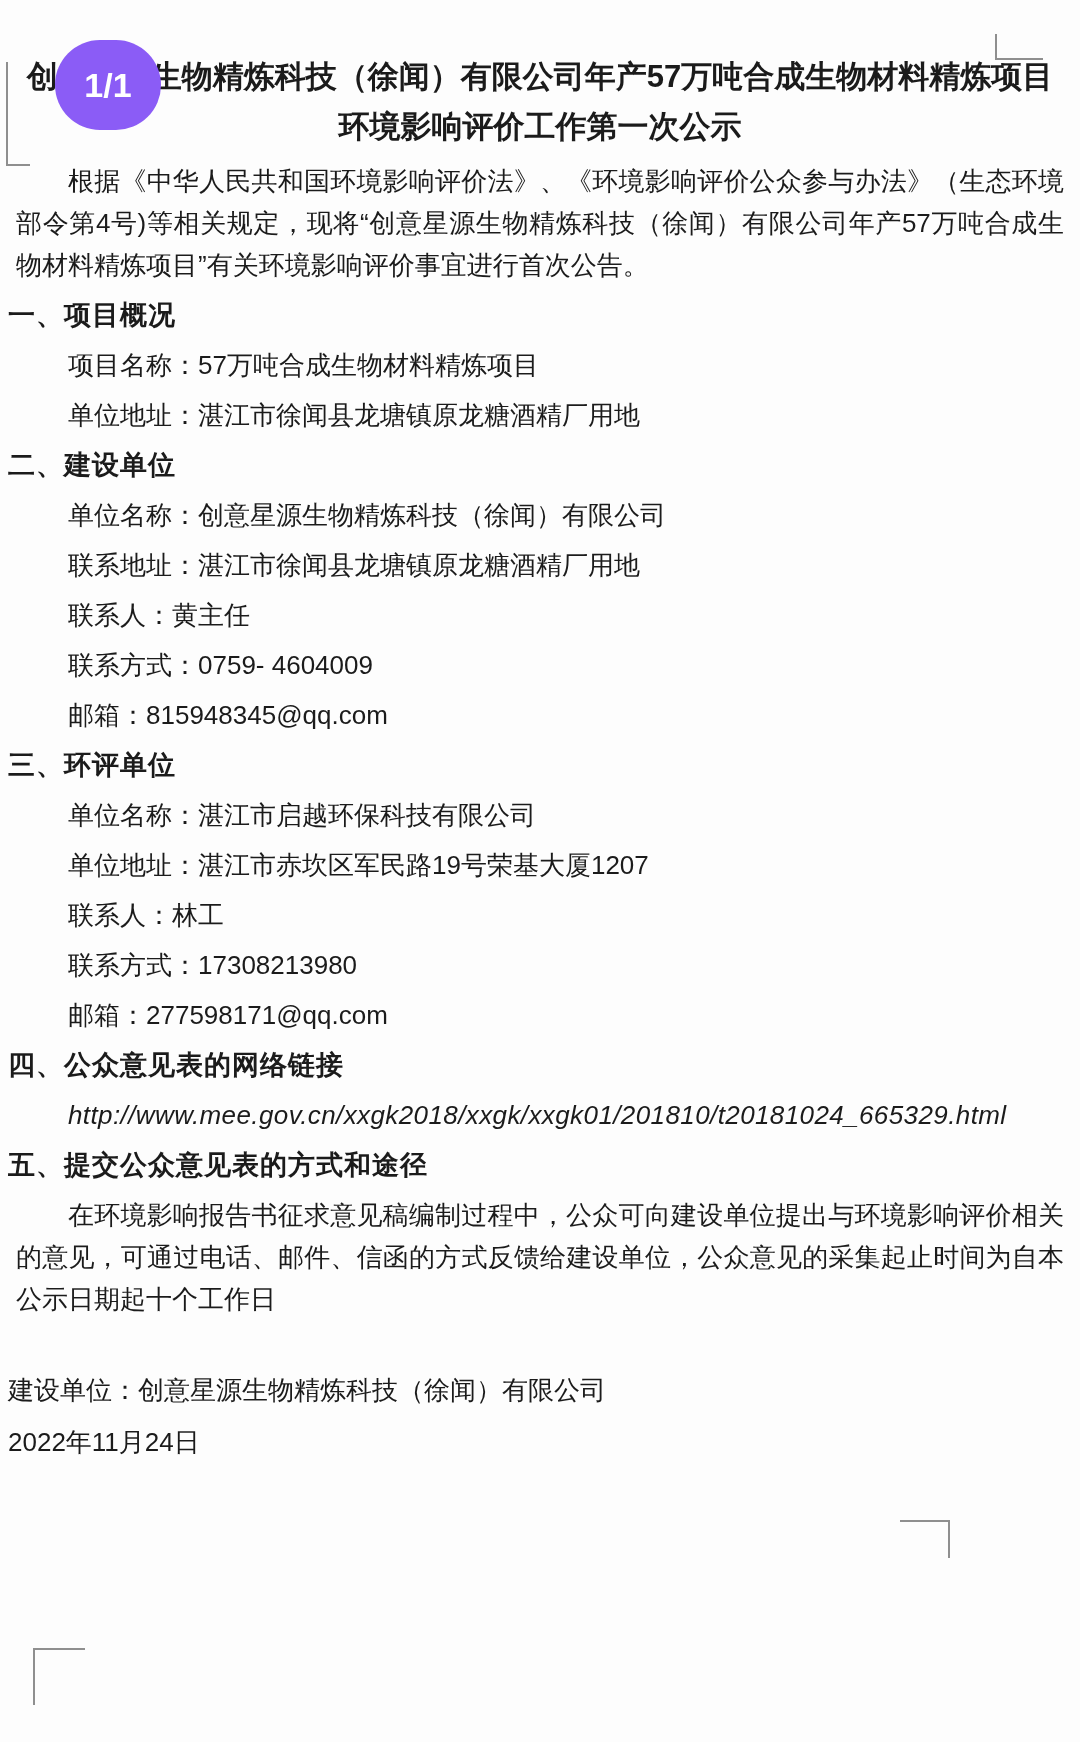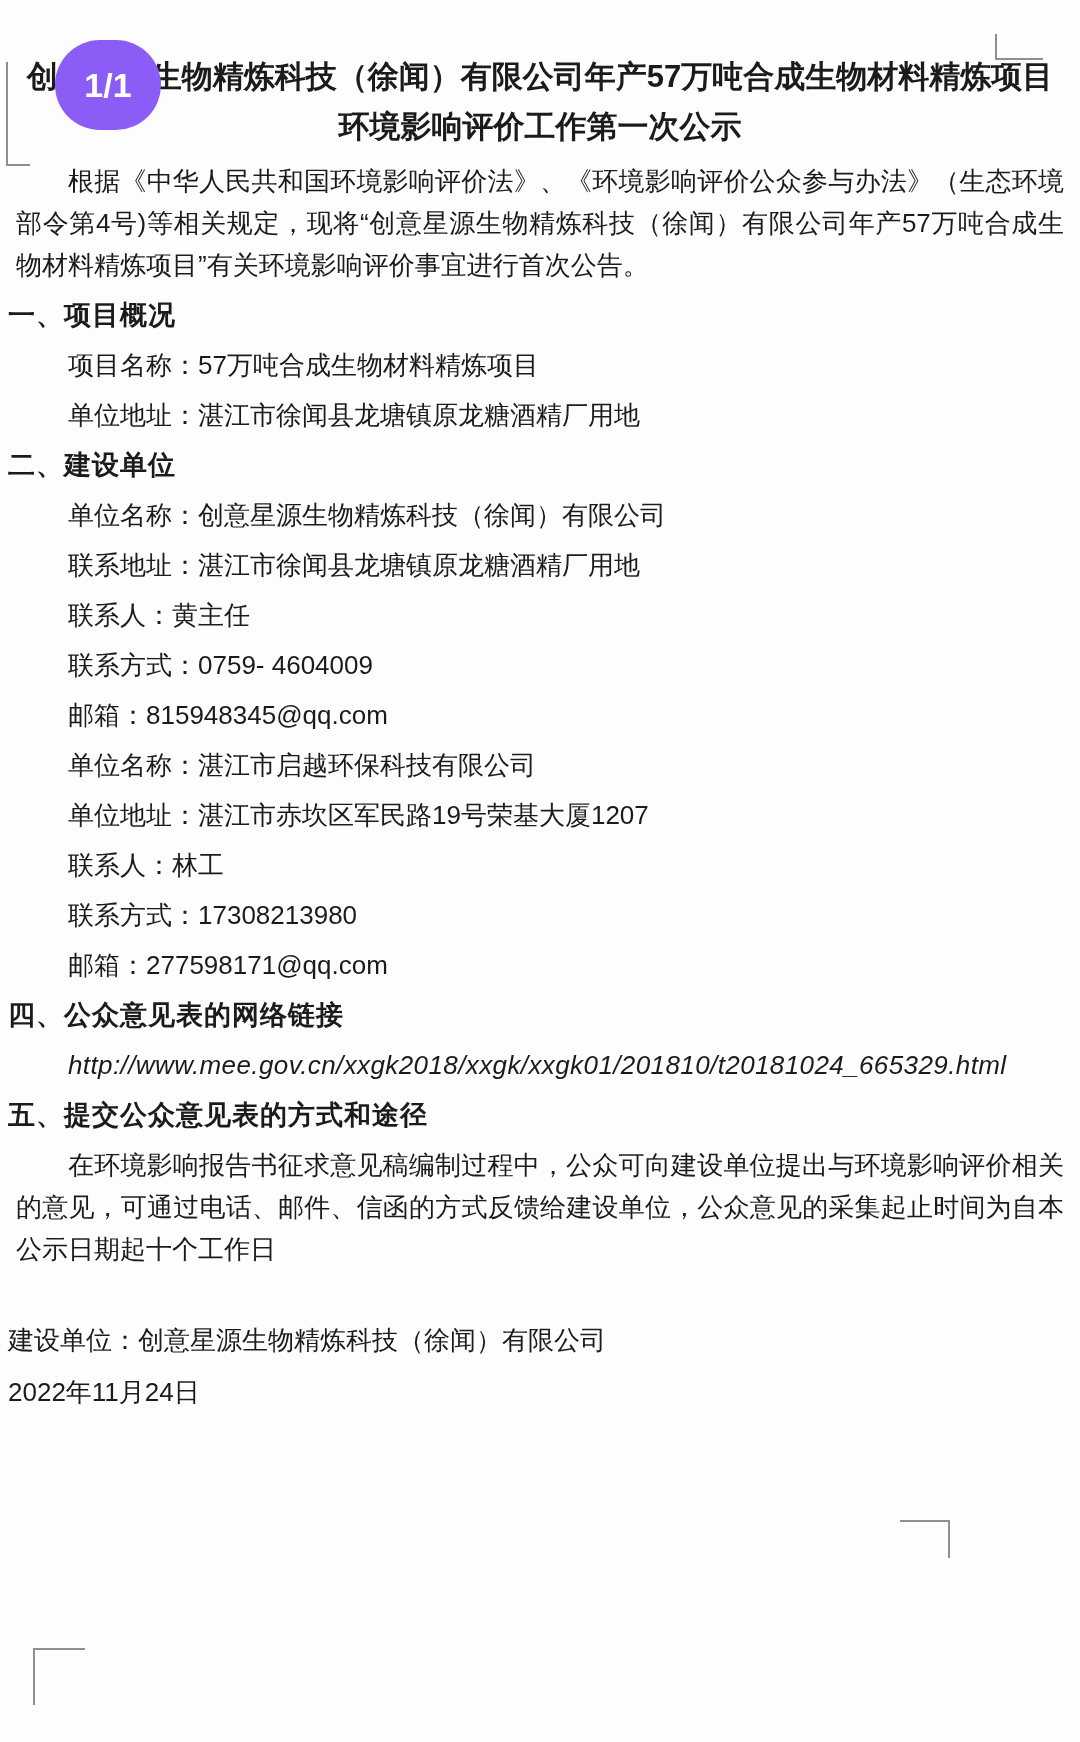--- a/index.html
+++ b/index.html
@@ -63,20 +63,21 @@
     <p class="para indent"><span>项目名称：</span><span>57万吨合成生物材料精炼项目</span></p>
     <p class="para indent"><span>单位地址：</span><span>湛江市徐闻县龙塘镇原龙糖酒精厂用地</span></p>
 
     <h2 class="heading">二、建设单位</h2>
     <p class="para indent"><span>单位名称：</span><span>创意星源生物精炼科技（徐闻）有限公司</span></p>
     <p class="para indent"><span>联系地址：</span><span>湛江市徐闻县龙塘镇原龙糖酒精厂用地</span></p>
     <p class="para indent"><span>联系人：</span><span>黄主任</span></p>
     <p class="para indent"><span>联系方式：</span><span>0759- 4604009</span></p>
     <p class="para indent"><span>邮箱：</span><span>815948345@qq.com</span></p>
 
+    <h2 class="heading">三、环评单位</h2>
     <p class="para indent"><span>单位名称：</span><span>湛江市启越环保科技有限公司</span></p>
     <p class="para indent"><span>单位地址：</span><span>湛江市赤坎区军民路19号荣基大厦1207</span></p>
     <p class="para indent"><span>联系人：</span><span>林工</span></p>
     <p class="para indent"><span>联系方式：</span><span>17308213980</span></p>
     <p class="para indent"><span>邮箱：</span><span>277598171@qq.com</span></p>
 
     <h2 class="heading">四、公众意见表的网络链接</h2>
     <p class="para indent url-line">http://www.mee.gov.cn/xxgk2018/xxgk/xxgk01/201810/t20181024_665329.html</p>
 
     <h2 class="heading">五、提交公众意见表的方式和途径</h2>

